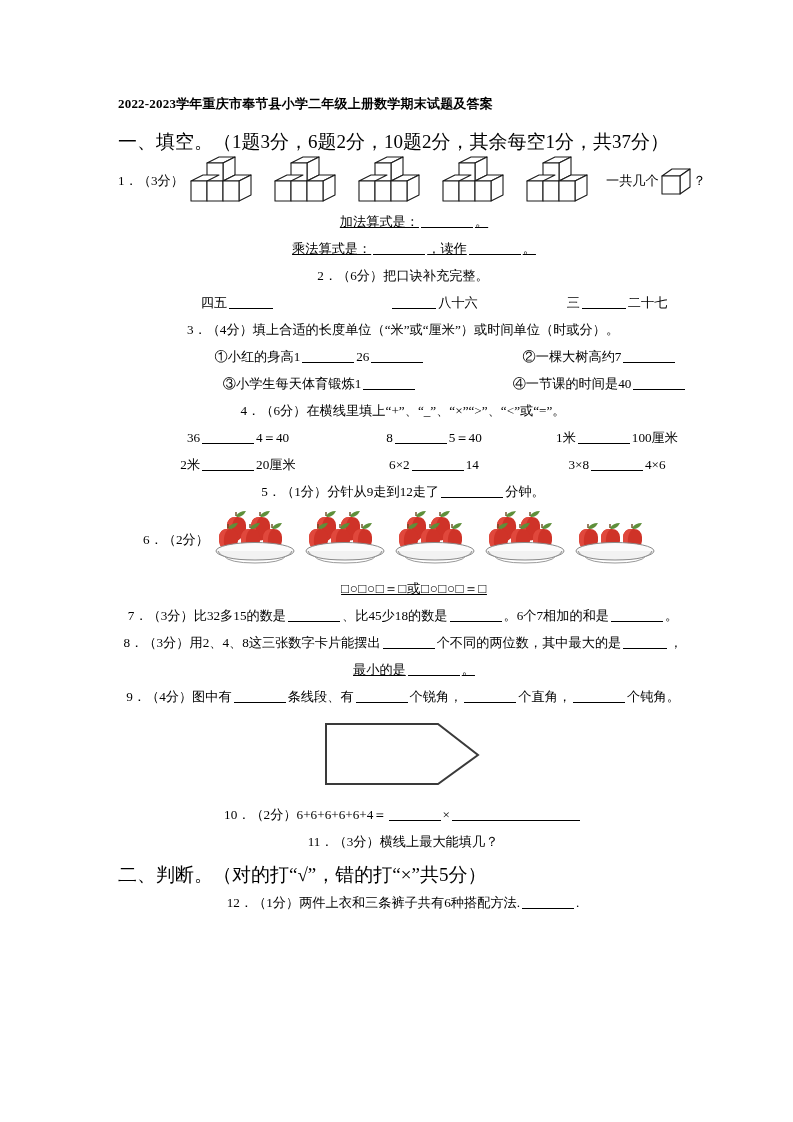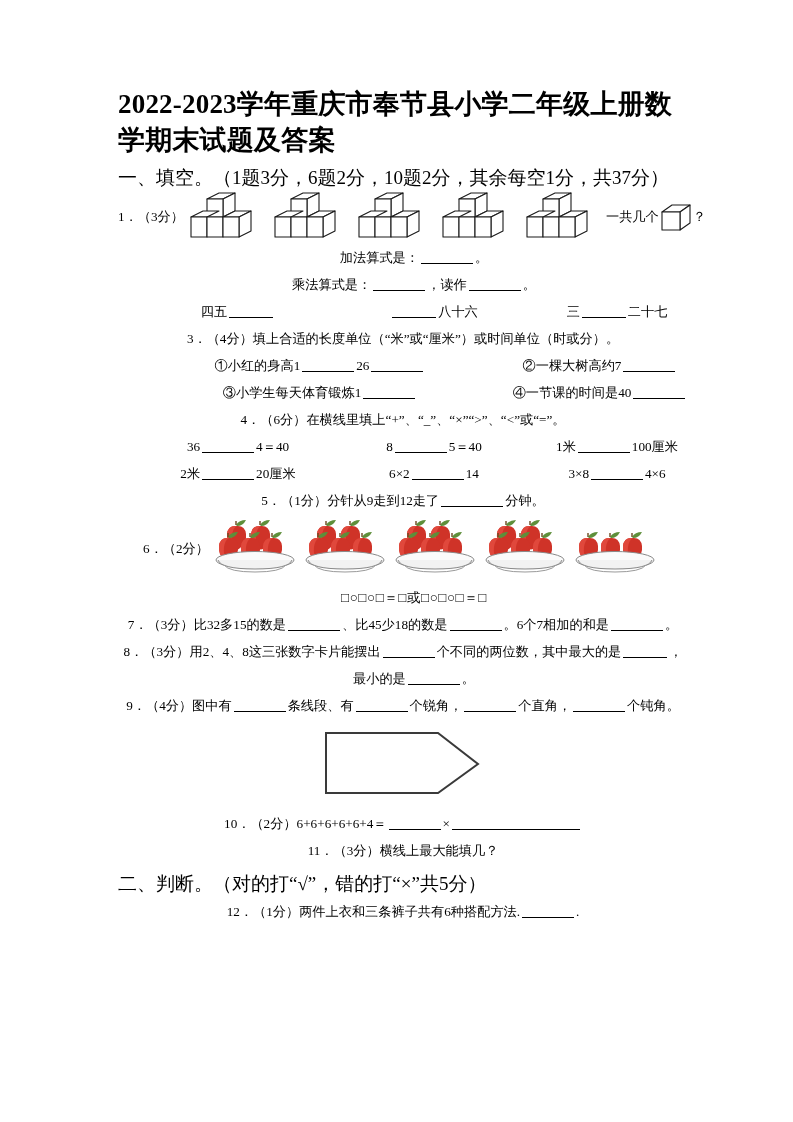--- a/index.html
+++ b/index.html
@@ -24,42 +24,42 @@
   }
   .content {
     position: absolute;
     left: 118px;
     top: 86px;
     width: 570px;
   }
 
   
   .doc-title {
-    font-size: 27px;
+    font-size: 13px;
     font-weight: bold;
     line-height: 36px;
     letter-spacing: 0.2px;
     margin: 0 0 6px 0;
     text-align: left;
   }
 
   
   .section-head {
     font-size: 19px;
     line-height: 28px;
     margin-top: 6px;
   }
   .q {
     font-size: 13.2px;
     line-height: 27px;
     position: relative;
     text-align: center;
   }
   .q-line { display: block; white-space: nowrap; }
-  .indent1 { padding-left: 22px; }
+  .indent1 { padding-left: 22px; text-decoration: underline; }
 
   
   .blank {
     display: inline-block;
     border-bottom: 1px solid #000;
     height: 13px;
     vertical-align: -2px;
     margin: 0 2px;
   }
   .b-s  { width: 44px; }
@@ -217,20 +217,23 @@
       </span>
       <span class="q-line indent1">
         <span>加法算式是：</span><span class="blank b-m"></span><span>。</span>
       </span>
       <span class="q-line indent1">
         <span>乘法算式是：</span><span class="blank b-m"></span><span>，读作</span><span class="blank b-m"></span><span>。</span>
       </span>
     </div>
 
     <div class="q">
+      <span class="q-line">
+        <span>2．</span><span>（6分）</span><span>把口诀补充完整。</span>
+      </span>
       <span class="q-line indent1 cols3">
         <span class="col c1"><span>四五</span><span class="blank b-s"></span><span></span></span><span class="col c2"><span></span><span class="blank b-s"></span><span>八十六</span></span><span class="col c3"><span>三</span><span class="blank b-s"></span><span>二十七</span></span>
       </span>
     </div>
 
     <div class="q">
       <span class="q-line">
         <span>3．</span><span>（4分）</span><span>填上合适的长度单位（“米”或“厘米”）或时间单位（时或分）。</span>
       </span>
       <span class="q-line indent1 cols2">

